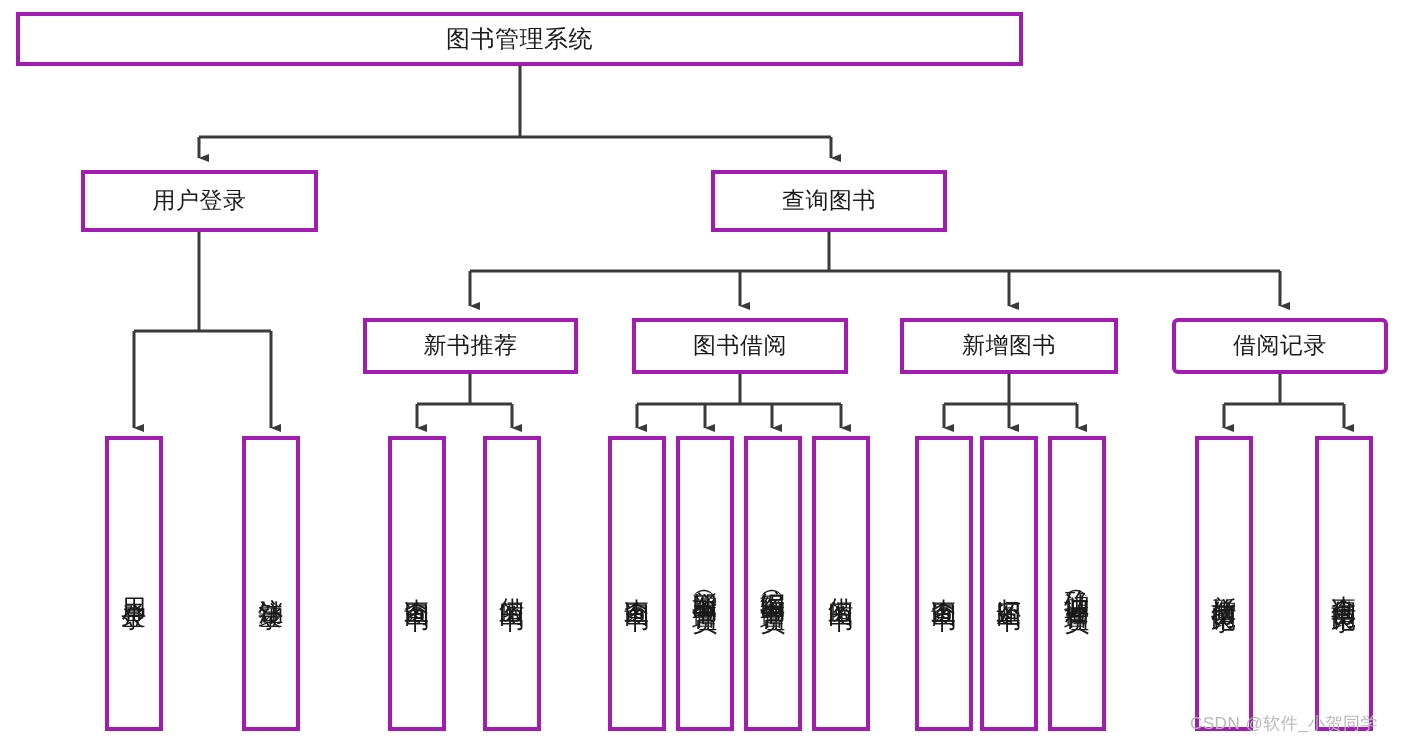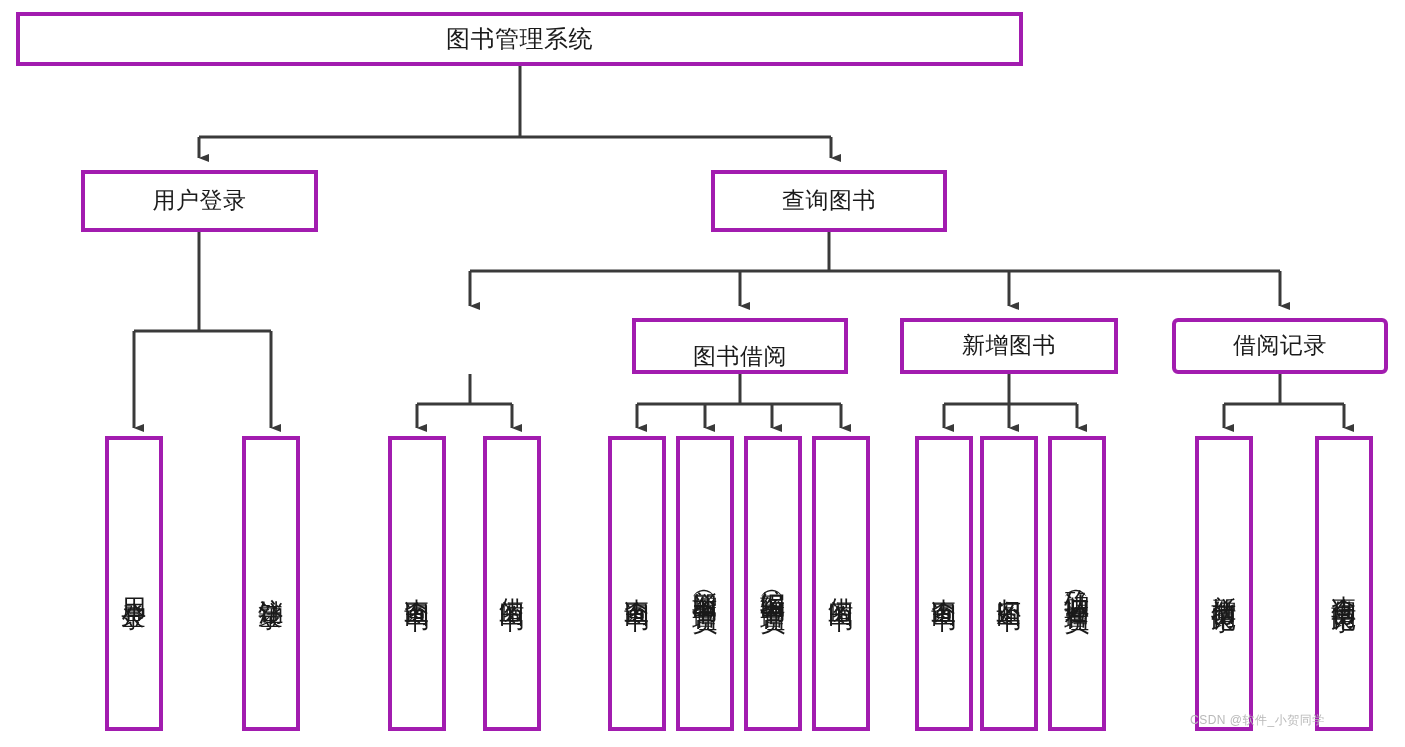--- a/index.html
+++ b/index.html
@@ -60,21 +60,21 @@
     writing-mode: vertical-rl;
     text-orientation: upright;
     font-size: 25px;
     line-height: 1.05;
     letter-spacing: 3px;
     white-space: nowrap;
   }
   .watermark {
     position: absolute;
     color: #b9b9b9;
-    font-size: 12px;
+    font-size: 17px;
     white-space: nowrap;
     z-index: 5;
     letter-spacing: 0.5px;
   }
 </style>
 </head>
 <body>
 
 <div id="diagram-canvas">
 
@@ -132,21 +132,24 @@
     <span class="node-label">图书管理系统</span>
   </div>
 
   <div class="node horiz" style="left:81px; top:170px; width:237px; height:62px;">
     <span class="node-label">用户登录</span>
   </div>
   <div class="node horiz" style="left:711px; top:170px; width:236px; height:62px;">
     <span class="node-label">查询图书</span>
   </div>
 
-  <div class="node horiz" style="left:632px; top:318px; width:216px; height:56px;align-items:flex-end;">
+  <div class="node horiz" style="left:363px; top:318px; width:215px; height:56px;">
+    <span class="node-label">新书推荐</span>
+  </div>
+  <div class="node horiz" style="left:632px; top:318px; width:216px; height:56px;">
     <span class="node-label">图书借阅</span>
   </div>
   <div class="node horiz" style="left:900px; top:318px; width:218px; height:56px;">
     <span class="node-label">新增图书</span>
   </div>
   <div class="node horiz" style="left:1172px; top:318px; width:216px; height:56px;border-radius:6px;">
     <span class="node-label">借阅记录</span>
   </div>
 
   <div class="node leaf" style="left:105px; top:436px; width:58px; height:295px;">

